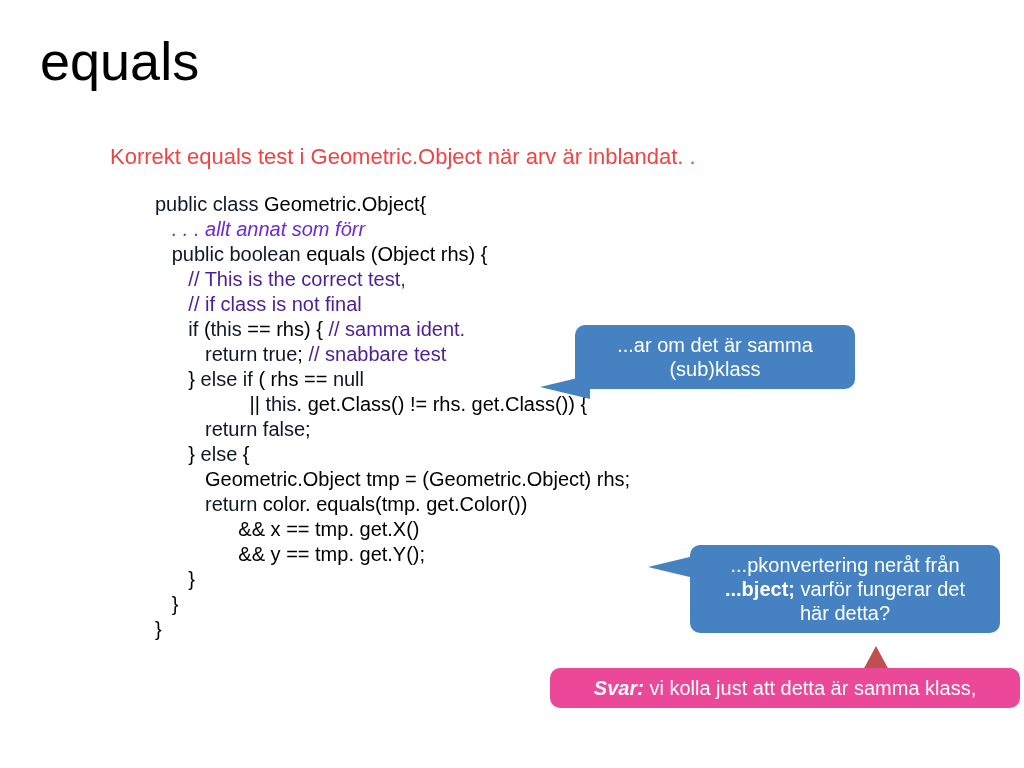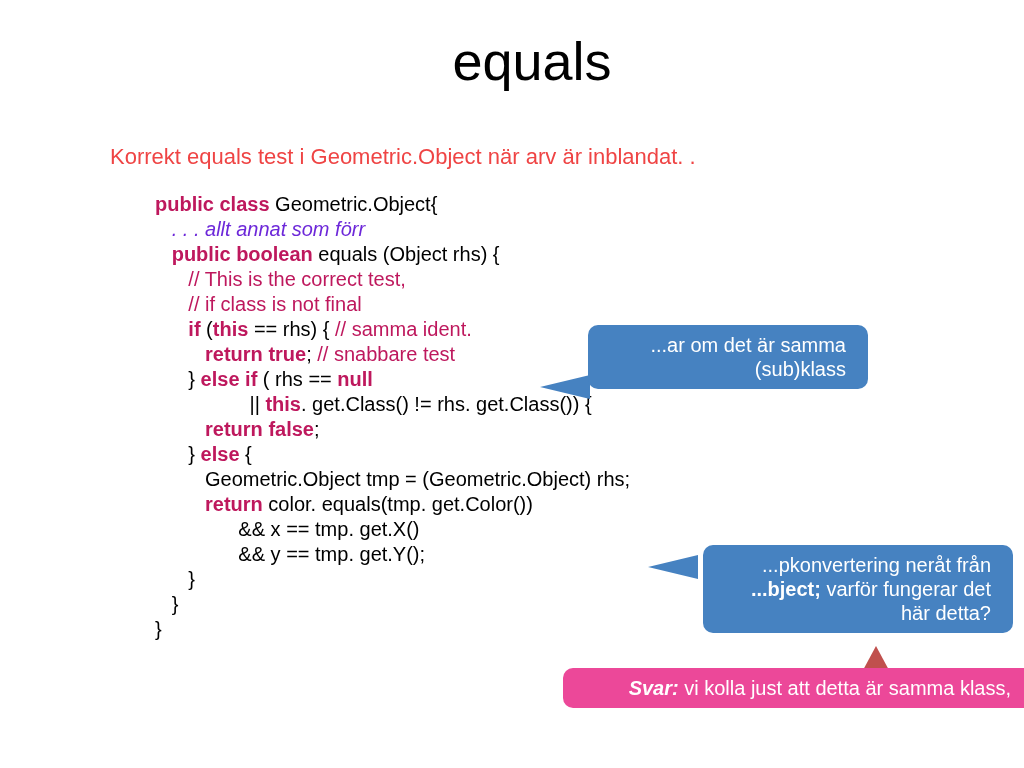--- a/index.html
+++ b/index.html
@@ -6,53 +6,51 @@
   body {
     margin: 0;
     width: 1024px;
     height: 768px;
     font-family: Arial, Helvetica, sans-serif;
     background: #ffffff;
     position: relative;
     overflow: hidden;
   }
   .title {
-    text-align: center;
     font-size: 54px;
     font-weight: 400;
     margin-top: 30px;
     color: #000;
     padding-left: 40px;
   }
   .subtitle {
     margin: 52px 0 0 110px;
     font-size: 22px;
     color: #ef4444;
   }
   .code {
     margin: 22px 0 0 155px;
     font-family: "Segoe UI", "Lucida Sans", Arial, sans-serif;
     font-size: 20px;
     line-height: 1.25;
     color: #000;
     white-space: pre;
   }
-  .kw-purple { color: #be185d; font-weight: bold; }
+  .kw-purple { color: #0f172a; font-weight: normal; }
   .comment { color: #6d28d9; font-style: italic; }
-  .comment-blue { color: #be185d; }
+  .comment-blue { color: #4c1d95; }
   .callout {
     position: absolute;
     background: #4682c1;
     color: #fff;
     border-radius: 10px;
     padding: 8px 22px;
     font-size: 20px;
-    text-align: right;
+    text-align: center;
     line-height: 1.2;
-    margin-left: 13px;
   }
   .tail {
     position: absolute;
     width: 0; height: 0;
   }
   
   #c1 { left: 575px; top: 325px; width: 280px; }
   #t1 {
     left: 540px; top: 375px;
     border-top: 12px solid transparent;

